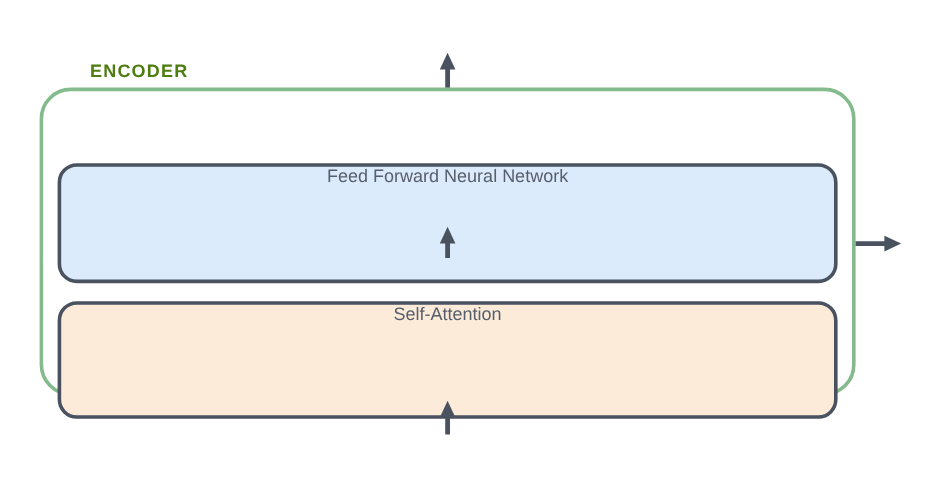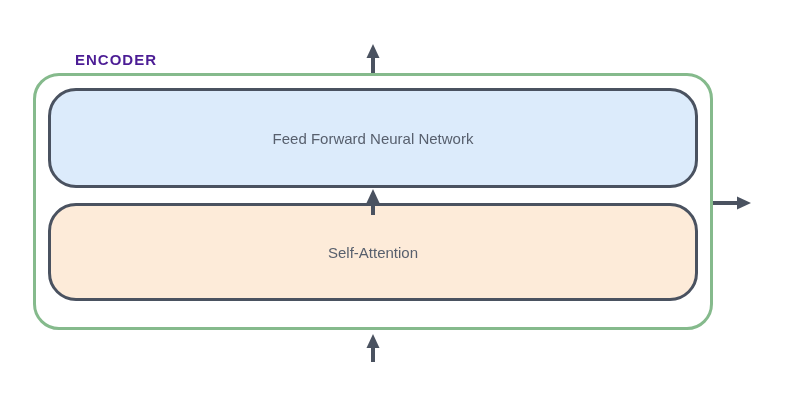--- a/index.html
+++ b/index.html
@@ -15,46 +15,47 @@
     background: #ffffff;
     overflow: hidden;
   }
   .encoder-label {
     position: absolute;
     left: 75px;
     top: 51px;
     font-size: 15px;
     font-weight: 700;
     letter-spacing: 1px;
-    color: #4c1d95;
+    color: #4d7c0f;
     user-select: none;
   }
   .encoder-box {
     position: absolute;
     left: 33px;
     top: 73px;
     width: 680px;
     height: 257px;
     border: 3px solid #85ba8c;
     border-radius: 26px;
     box-sizing: border-box;
     background: #ffffff;
   }
   .block {
     position: absolute;
     left: 48px;
     width: 650px;
     border: 3px solid #4a5260;
-    border-radius: 28px;
+    border-radius: 16px;
     box-sizing: border-box;
     display: flex;
-    align-items: center;
+    align-items: flex-start;
     justify-content: center;
     font-size: 15px;
     color: #575f6d;
+    margin-top: 48px;
   }
   .block-ffnn {
     top: 88px;
     height: 100px;
     background: #dcebfb;
   }
   .block-attn {
     top: 203px;
     height: 98px;
     background: #fdebd9;

